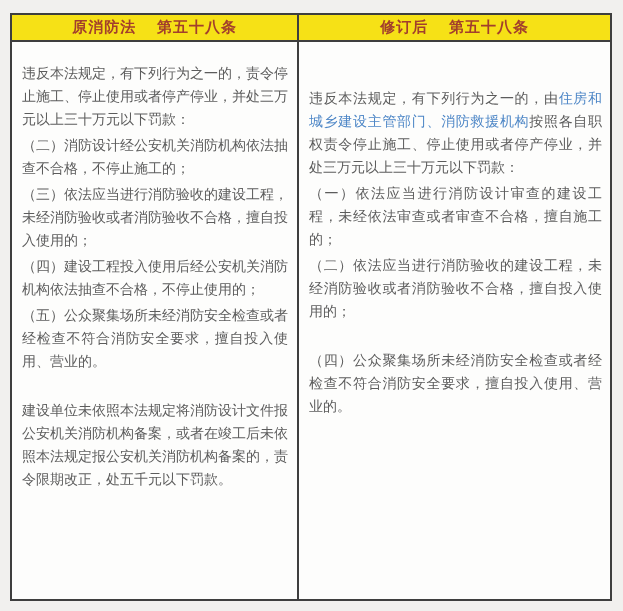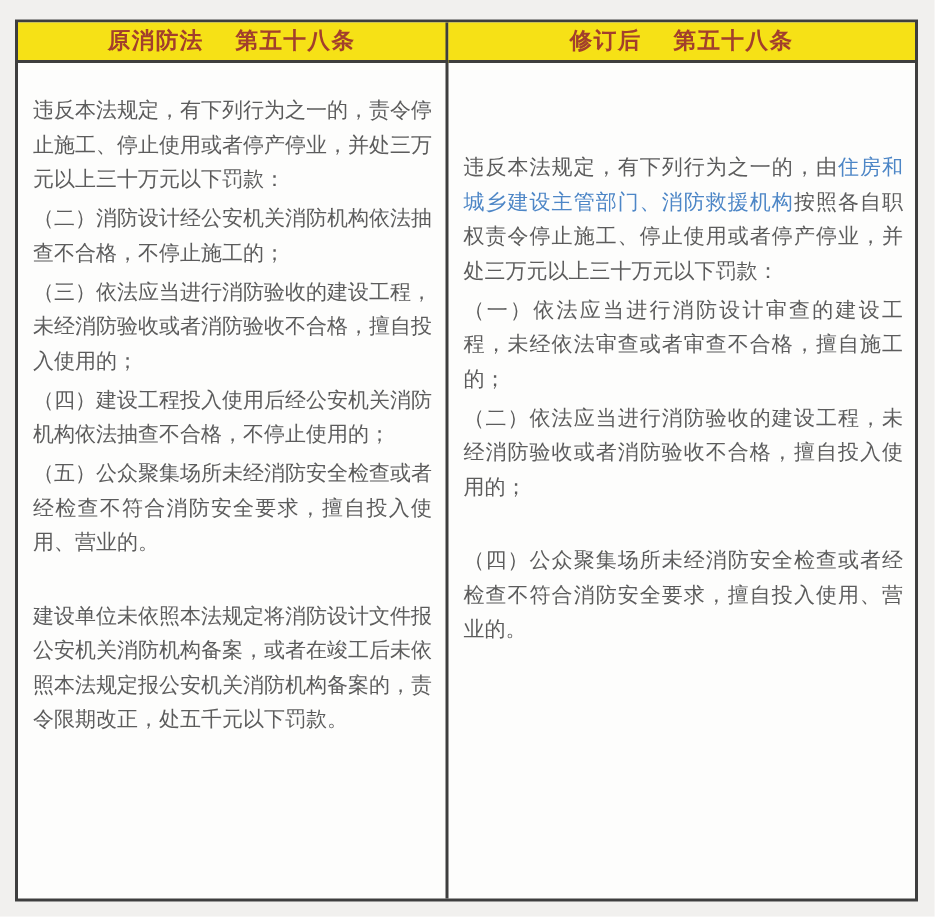--- a/index.html
+++ b/index.html
@@ -4,21 +4,21 @@
 <style>
   :root{
     --page-bg:#F1F0EE;
     --cell-bg:#FDFDFC;
     --border:#3E3E3E;
     --header-bg:#F6E116;
     --header-text:#A23F2C;
     --body-text:#5C5C5C;
     --highlight-blue:#4D86C6;
   }
-  *{margin:0;padding:0;box-sizing:border-box;}
+  *{margin:0;padding:0;box-sizing:border-box;font-family:Liberation Serif, serif;}
   html,body{width:623px;height:611px;overflow:hidden;}
   body{
     background:var(--page-bg);
     font-family:"Liberation Sans","DejaVu Sans",sans-serif;
     position:relative;
   }
   .law-table{
     position:absolute;
     left:10px; top:13px;
     width:602px; height:588px;
@@ -42,21 +42,21 @@
   }
   .col-left{border-right:2px solid var(--border);}
   .td{
     color:var(--body-text);
     font-size:14px;
     line-height:23px;
     text-align:justify;
     overflow:hidden;
   }
   .td.col-left{padding:20px 9px 0 10px;}
-  .td.col-right{padding:58px 8px 0 10px;}
+  .td.col-right{padding:45px 8px 0 10px;}
   .td p{margin:0 0 3px 0;}
   .td p.gap{margin-top:26px;}
   .hl{color:var(--highlight-blue);}
 </style>
 </head>
 <body>
 
 <div class="law-table">
 
   <div class="th col-left">原消防法　 第五十八条</div>

